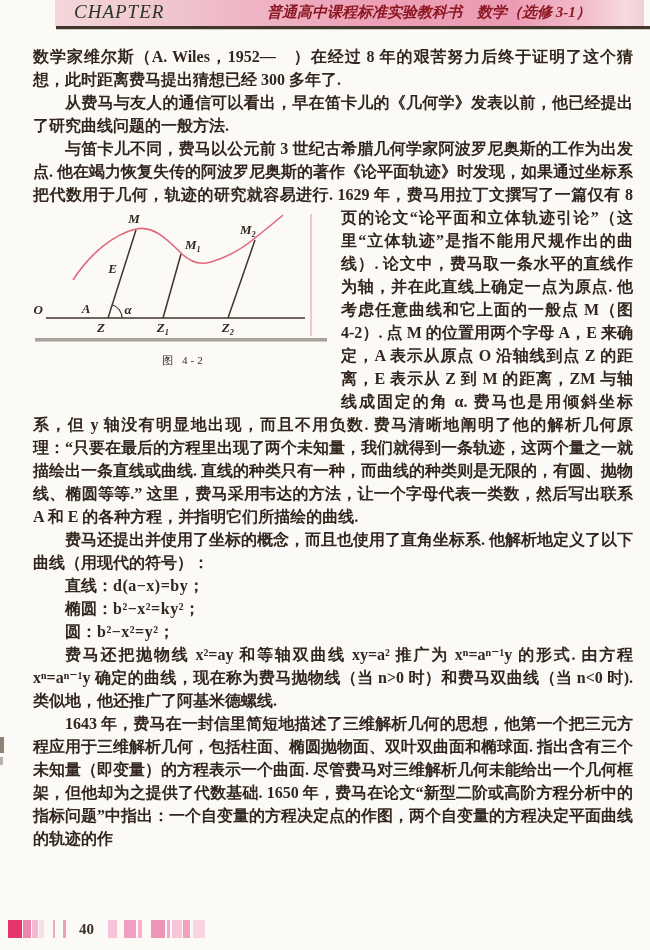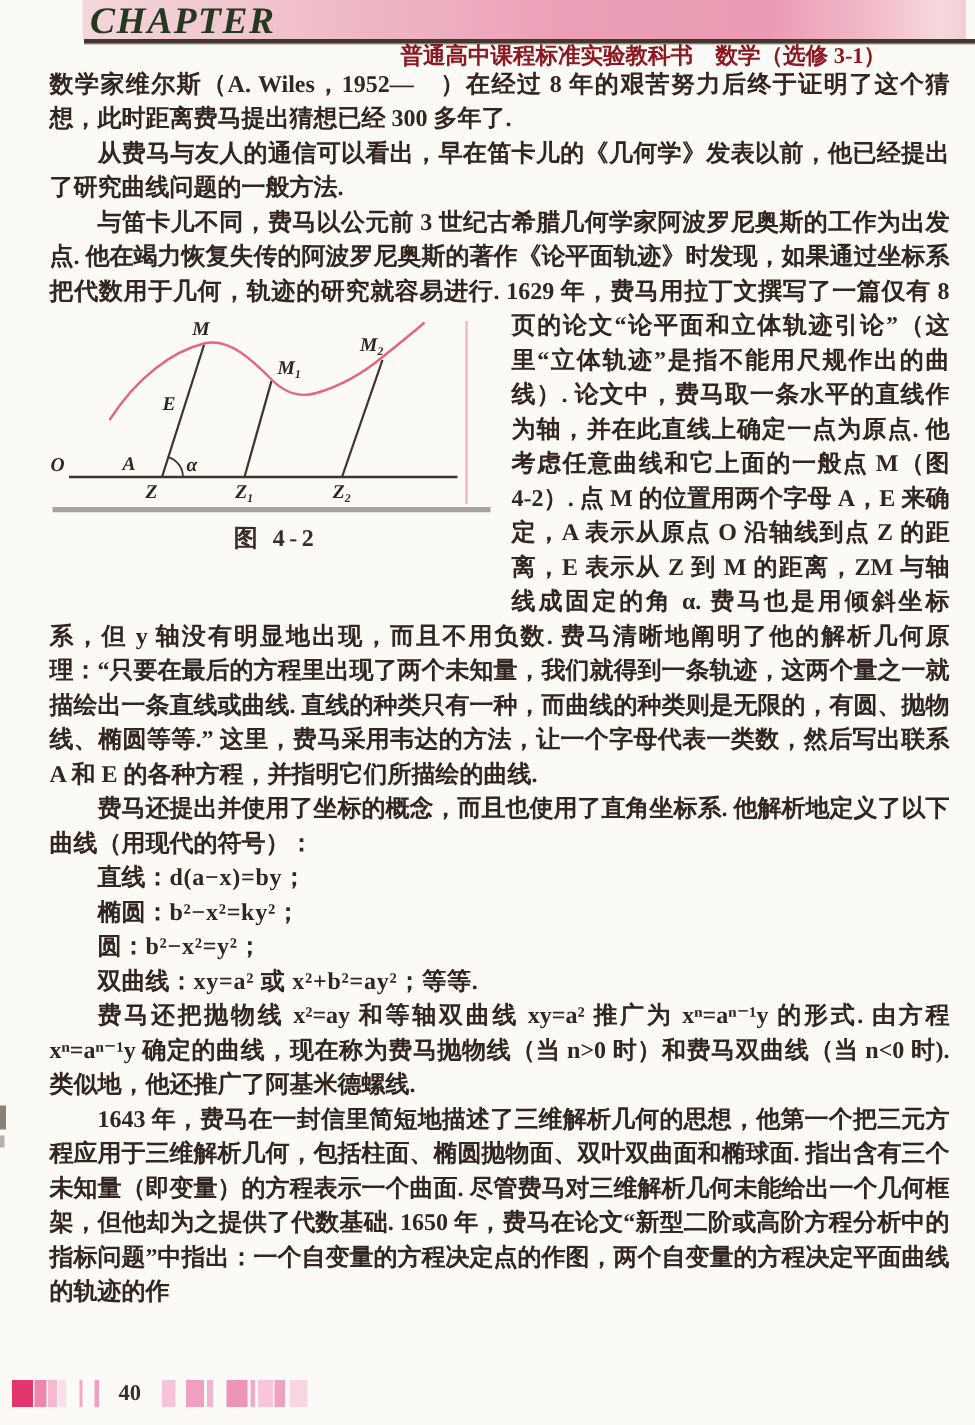--- a/index.html
+++ b/index.html
@@ -10,28 +10,28 @@
     overflow:hidden;
     font-family:"Liberation Serif","DejaVu Serif",serif;
     color:#33261e;
   }
   
   .band{
     position:absolute;left:55px;top:0;width:589px;height:26px;
     background:linear-gradient(90deg,#f4d6db 0%,#f0c6cf 18%,#eeb0c2 38%,#ec9fb6 55%,#eb9cb4 78%,#f2bccb 90%,#f6d9e0 97%,#f3cdd6 100%);
   }
   .chapter{
-    position:absolute;left:5px;top:1px;
-    font-style:italic;font-weight:bold;font-size:25px;letter-spacing:1px;
+    position:absolute;left:19px;top:1px;
+    font-style:italic;font-weight:normal;font-size:19px;letter-spacing:1px;
     color:#25391f;
   }
   .book-title{
     position:absolute;left:212px;top:3px;
-    font-weight:bold;font-size:15px;
-    color:#8c1822;white-space:nowrap;margin-top:25px;
+    font-style:italic;font-weight:bold;font-size:15px;
+    color:#8c1822;white-space:nowrap;
   }
   .rule{
     position:absolute;left:56px;top:26px;width:594px;height:3px;
     background:#43362c;
     box-shadow:0 1px 0 rgba(67,54,44,.25);
   }
   
   .content{
     position:absolute;left:33px;top:45px;width:600px;
     font-size:16px;line-height:23px;font-weight:bold;
@@ -42,21 +42,21 @@
   
   .figure-wrap{
     float:left;width:302px;height:184px;
     margin:4px 6px 0 0;
     position:relative;
     text-indent:0;
   }
   .figure-wrap svg{display:block;}
   .fig-caption{
     display:block;text-align:center;
-    font-size:16px;letter-spacing:3px;font-weight:bold;
+    font-size:11px;letter-spacing:3px;font-weight:normal;
     color:#3a2c22;line-height:20px;
   }
   .fig-label{
     font-family:"Liberation Serif","DejaVu Serif",serif;
     font-style:italic;font-weight:bold;font-size:13px;
     fill:#33261e;
   }
   
   .formula-block{margin:0;}
   .formula-line{margin-left:2em;line-height:23px;}
@@ -124,21 +124,20 @@
 
     <div class="formula-block">
 
         <div class="formula-line"><span class="f-label">直线：</span><span class="f-math">d(a−x)=by；</span></div>
 
         <div class="formula-line"><span class="f-label">椭圆：</span><span class="f-math">b²−x²=ky²；</span></div>
 
         <div class="formula-line"><span class="f-label">圆：</span><span class="f-math">b²−x²=y²；</span></div>
 
 
-        <div class="formula-line"><span class="f-label">双曲线：</span><span class="f-math">xy=a² 或 x²+b²=ay²；等等.</span></div>
       </div>
 
     <p>费马还把抛物线 x²=ay 和等轴双曲线 xy=a² 推广为 xⁿ=aⁿ⁻¹y 的形式. 由方程 xⁿ=aⁿ⁻¹y 确定的曲线，现在称为费马抛物线（当 n&gt;0 时）和费马双曲线（当 n&lt;0 时). 类似地，他还推广了阿基米德螺线.</p>
     <p>1643 年，费马在一封信里简短地描述了三维解析几何的思想，他第一个把三元方程应用于三维解析几何，包括柱面、椭圆抛物面、双叶双曲面和椭球面. 指出含有三个未知量（即变量）的方程表示一个曲面. 尽管费马对三维解析几何未能给出一个几何框架，但他却为之提供了代数基础. 1650 年，费马在论文“新型二阶或高阶方程分析中的指标问题”中指出：一个自变量的方程决定点的作图，两个自变量的方程决定平面曲线的轨迹的作</p>
   </div>
 
   <div class="footer">
     <span class="bar-row">
 
     <span class="bar" style="background: rgb(229, 53, 110); width: 14px; margin-left: 0px;"></span>

